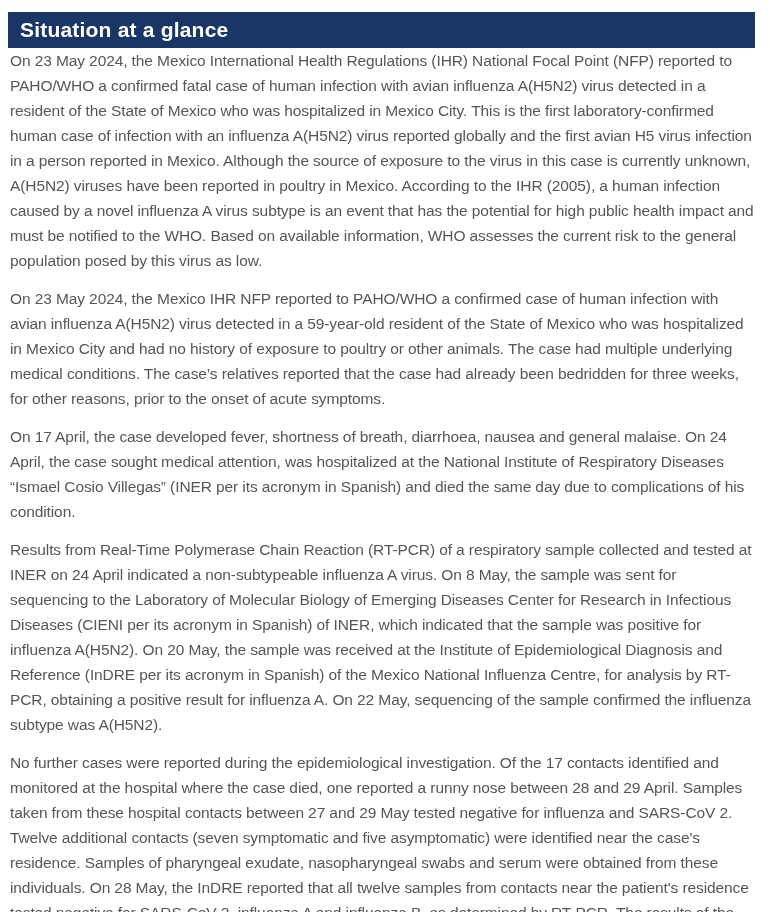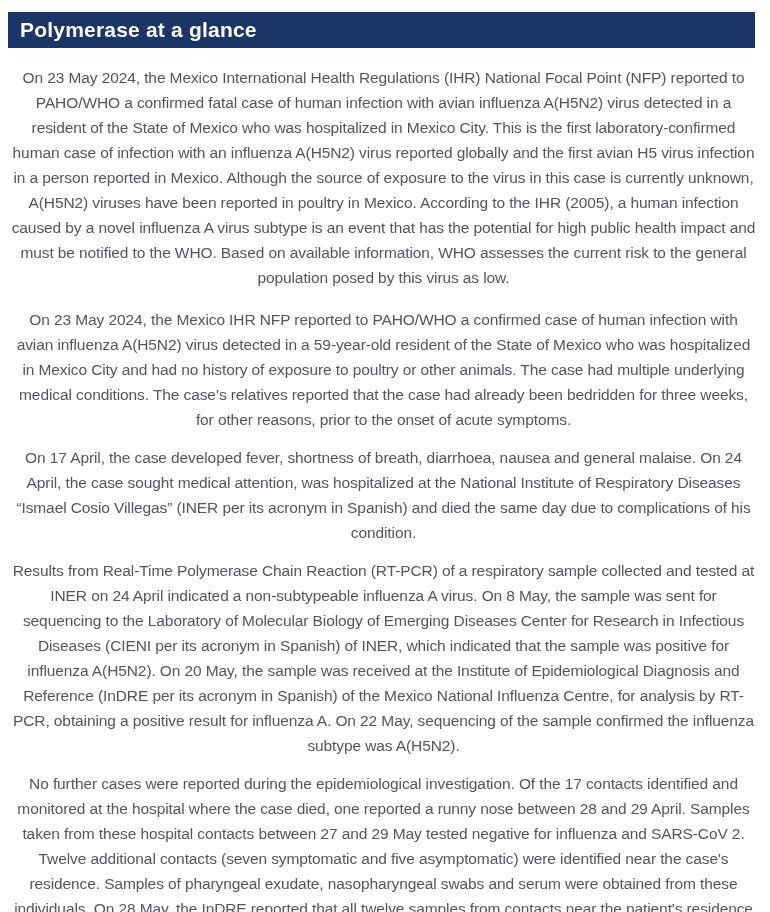--- a/index.html
+++ b/index.html
@@ -22,41 +22,40 @@
     background: #1a3667;
     color: #ffffff;
     font-size: 21px;
     font-weight: 700;
     line-height: 25px;
     padding: 5px 12px 6px 12px;
     margin: 0 15px 0 8px;
     letter-spacing: 0.2px;
   }
   .section-body {
-    margin: 17px 13px 0 10px;
-    text-align: center;
+    margin: 0 13px 0 10px;
   }
   .section-body p {
     color: #55565a;
     font-size: 15.5px;
     line-height: 25px;
     margin: 0 0 13px 0;
     letter-spacing: -0.1px;
   }
   .section + .section .section-header {
     margin-top: 25px;
   }
 </style>
 </head>
 <body>
 
 <div class="page">
 
   <section class="section">
-    <h2 class="section-header">Polymerase at a glance</h2>
+    <h2 class="section-header">Situation at a glance</h2>
     <div class="section-body">
       <p>On 23 May 2024, the Mexico International Health Regulations (IHR) National Focal Point (NFP) reported to PAHO/WHO a confirmed fatal case of human infection with avian influenza A(H5N2) virus detected in a resident of the State of Mexico who was hospitalized in Mexico City. This is the first laboratory-confirmed human case of infection with an influenza A(H5N2) virus reported globally and the first avian H5 virus infection in a person reported in Mexico. Although the source of exposure to the virus in this case is currently unknown, A(H5N2) viruses have been reported in poultry in Mexico. According to the IHR (2005), a human infection caused by a novel influenza A virus subtype is an event that has the potential for high public health impact and must be notified to the WHO. Based on available information, WHO assesses the current risk to the general population posed by this virus as low.</p>
     </div>
   </section>
 
   <section class="section">
     <div class="section-body">
       <p>On 23 May 2024, the Mexico IHR NFP reported to PAHO/WHO a confirmed case of human infection with avian influenza A(H5N2) virus detected in a 59-year-old resident of the State of Mexico who was hospitalized in Mexico City and had no history of exposure to poultry or other animals. The case had multiple underlying medical conditions. The case’s relatives reported that the case had already been bedridden for three weeks, for other reasons, prior to the onset of acute symptoms.</p>
       <p>On 17 April, the case developed fever, shortness of breath, diarrhoea, nausea and general malaise. On 24 April, the case sought medical attention, was hospitalized at the National Institute of Respiratory Diseases “Ismael Cosio Villegas” (INER per its acronym in Spanish) and died the same day due to complications of his condition.</p>
       <p>Results from Real-Time Polymerase Chain Reaction (RT-PCR) of a respiratory sample collected and tested at INER on 24 April indicated a non-subtypeable influenza A virus. On 8 May, the sample was sent for sequencing to the Laboratory of Molecular Biology of Emerging Diseases Center for Research in Infectious Diseases (CIENI per its acronym in Spanish) of INER, which indicated that the sample was positive for influenza A(H5N2). On 20 May, the sample was received at the Institute of Epidemiological Diagnosis and Reference (InDRE per its acronym in Spanish) of the Mexico National Influenza Centre, for analysis by RT-PCR, obtaining a positive result for influenza A. On 22 May, sequencing of the sample confirmed the influenza subtype was A(H5N2).</p>

